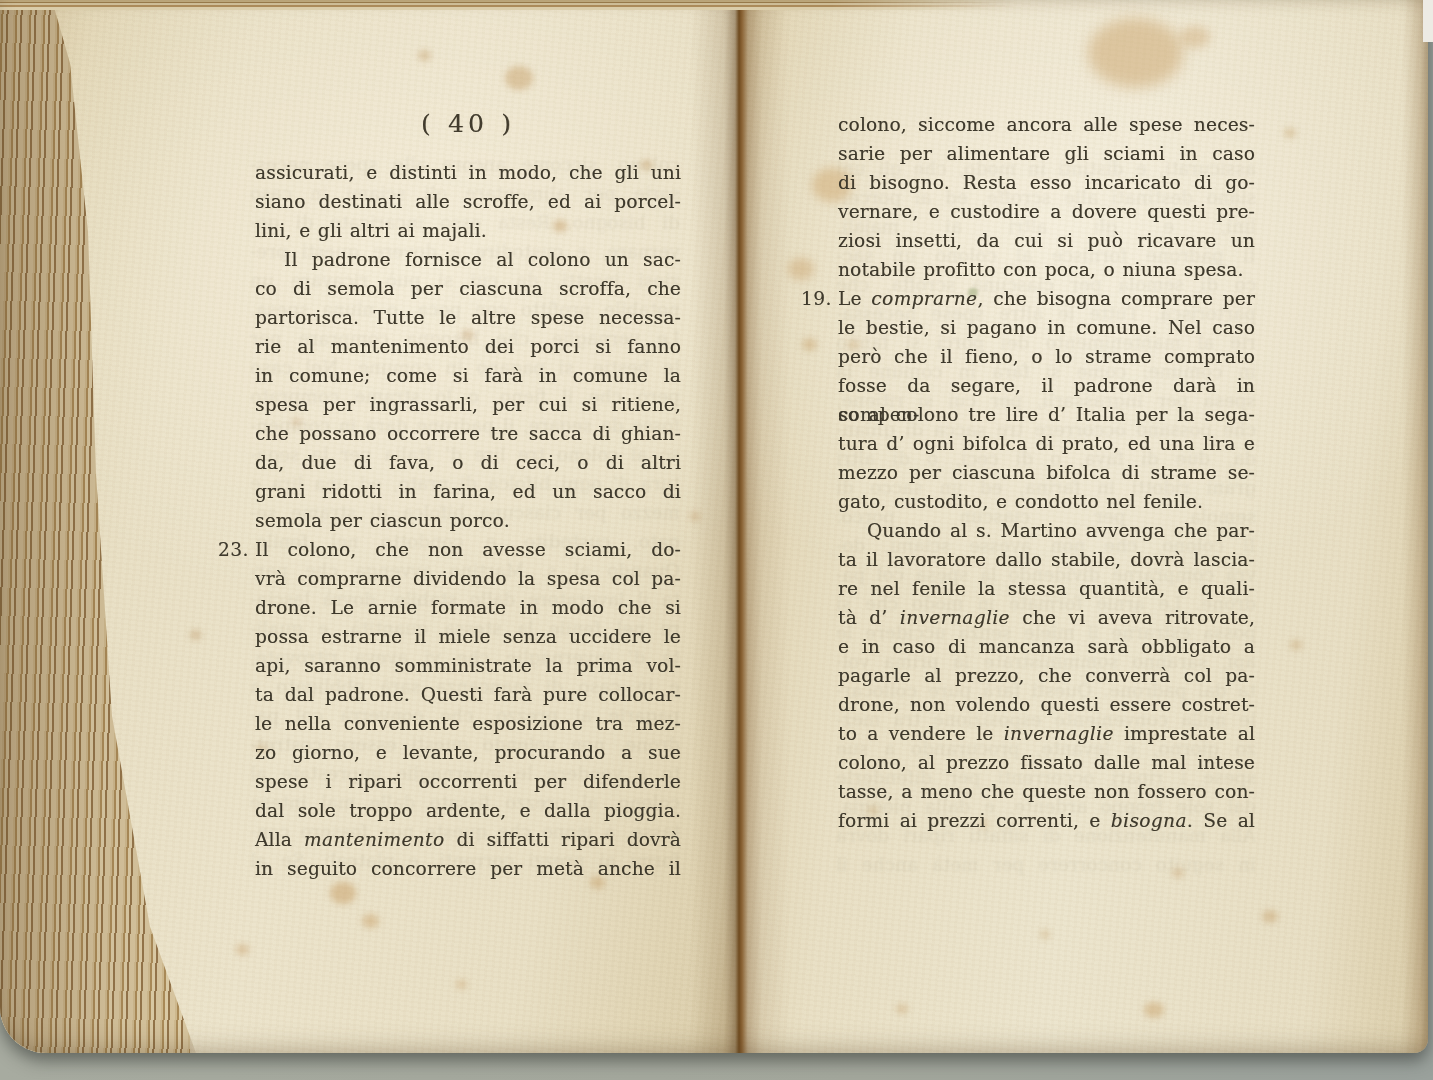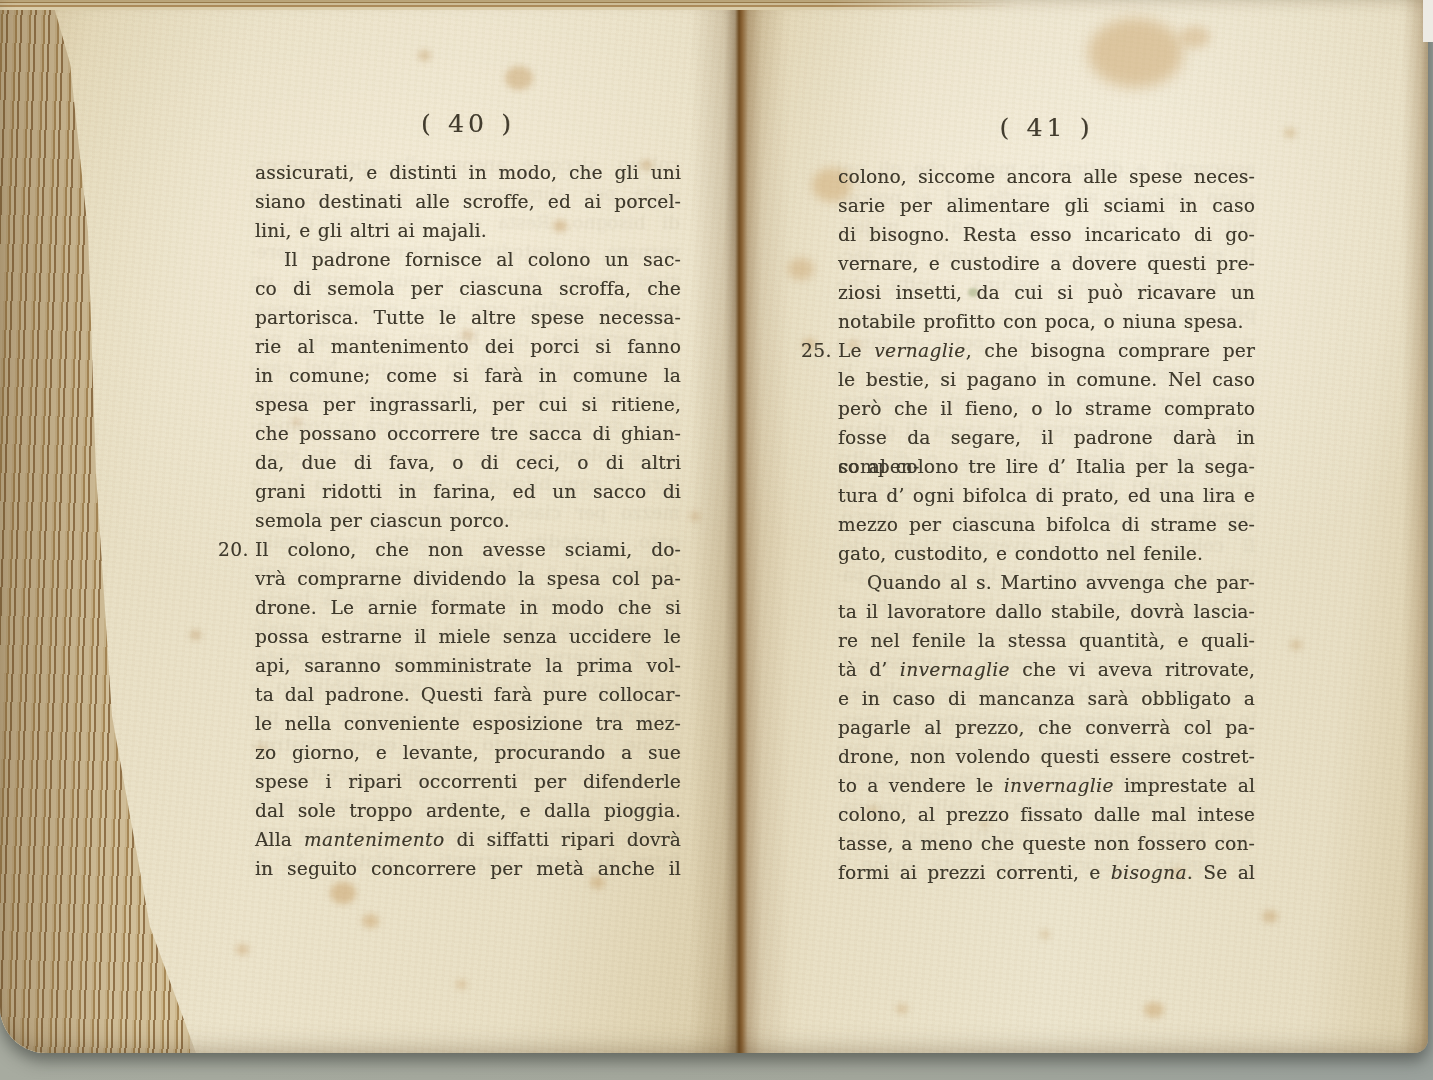--- a/index.html
+++ b/index.html
@@ -216,51 +216,50 @@
           <div class="page-line">partorisca. Tutte le altre spese necessa-</div>
           <div class="page-line">rie al mantenimento dei porci si fanno</div>
           <div class="page-line">in comune; come si farà in comune la</div>
           <div class="page-line">spesa per ingrassarli, per cui si ritiene,</div>
           <div class="page-line">che possano occorrere tre sacca di ghian-</div>
           <div class="page-line">da, due di fava, o di ceci, o di altri</div>
           <div class="page-line">grani ridotti in farina, ed un sacco di</div>
           <div class="page-line line-last">semola per ciascun porco.</div>
         </div>
         <div class="par">
-          <span class="par-num">20.</span>
+          <span class="par-num">23.</span>
           <div class="page-line">Il colono, che non avesse sciami, do-</div>
           <div class="page-line">vrà comprarne dividendo la spesa col pa-</div>
           <div class="page-line">drone. Le arnie formate in modo che si</div>
           <div class="page-line">possa estrarne il miele senza uccidere le</div>
           <div class="page-line">api, saranno somministrate la prima vol-</div>
           <div class="page-line">ta dal padrone. Questi farà pure collocar-</div>
           <div class="page-line">le nella conveniente esposizione tra mez-</div>
           <div class="page-line">zo giorno, e levante, procurando a sue</div>
           <div class="page-line">spese i ripari occorrenti per difenderle</div>
           <div class="page-line">dal sole troppo ardente, e dalla pioggia.</div>
           <div class="page-line">Alla <i>mantenimento</i> di siffatti ripari dovrà</div>
           <div class="page-line">in seguito concorrere per metà anche il</div>
         </div>
       </div>
   </div>
 
   <div class="text-block tb-right">
-    <div class="page-head">( 41 )</div>
     <div id="paras-right">
         <div class="par">
           <div class="page-line">colono, siccome ancora alle spese neces-</div>
           <div class="page-line">sarie per alimentare gli sciami in caso</div>
           <div class="page-line">di bisogno. Resta esso incaricato di go-</div>
           <div class="page-line">vernare, e custodire a dovere questi pre-</div>
           <div class="page-line">ziosi insetti, da cui si può ricavare un</div>
           <div class="page-line line-last">notabile profitto con poca, o niuna spesa.</div>
         </div>
         <div class="par">
-          <span class="par-num">25.</span>
-          <div class="page-line">Le <i>vernaglie</i>, che bisogna comprare per</div>
+          <span class="par-num">19.</span>
+          <div class="page-line">Le <i>comprarne</i>, che bisogna comprare per</div>
           <div class="page-line">le bestie, si pagano in comune. Nel caso</div>
           <div class="page-line">però che il fieno, o lo strame comprato</div>
           <div class="page-line">fosse da segare, il padrone darà in compen-</div>
           <div class="page-line">so al colono tre lire d’ Italia per la sega-</div>
           <div class="page-line">tura d’ ogni bifolca di prato, ed una lira e</div>
           <div class="page-line">mezzo per ciascuna bifolca di strame se-</div>
           <div class="page-line line-last">gato, custodito, e condotto nel fenile.</div>
         </div>
         <div class="par indent">
           <div class="page-line">Quando al s. Martino avvenga che par-</div>

